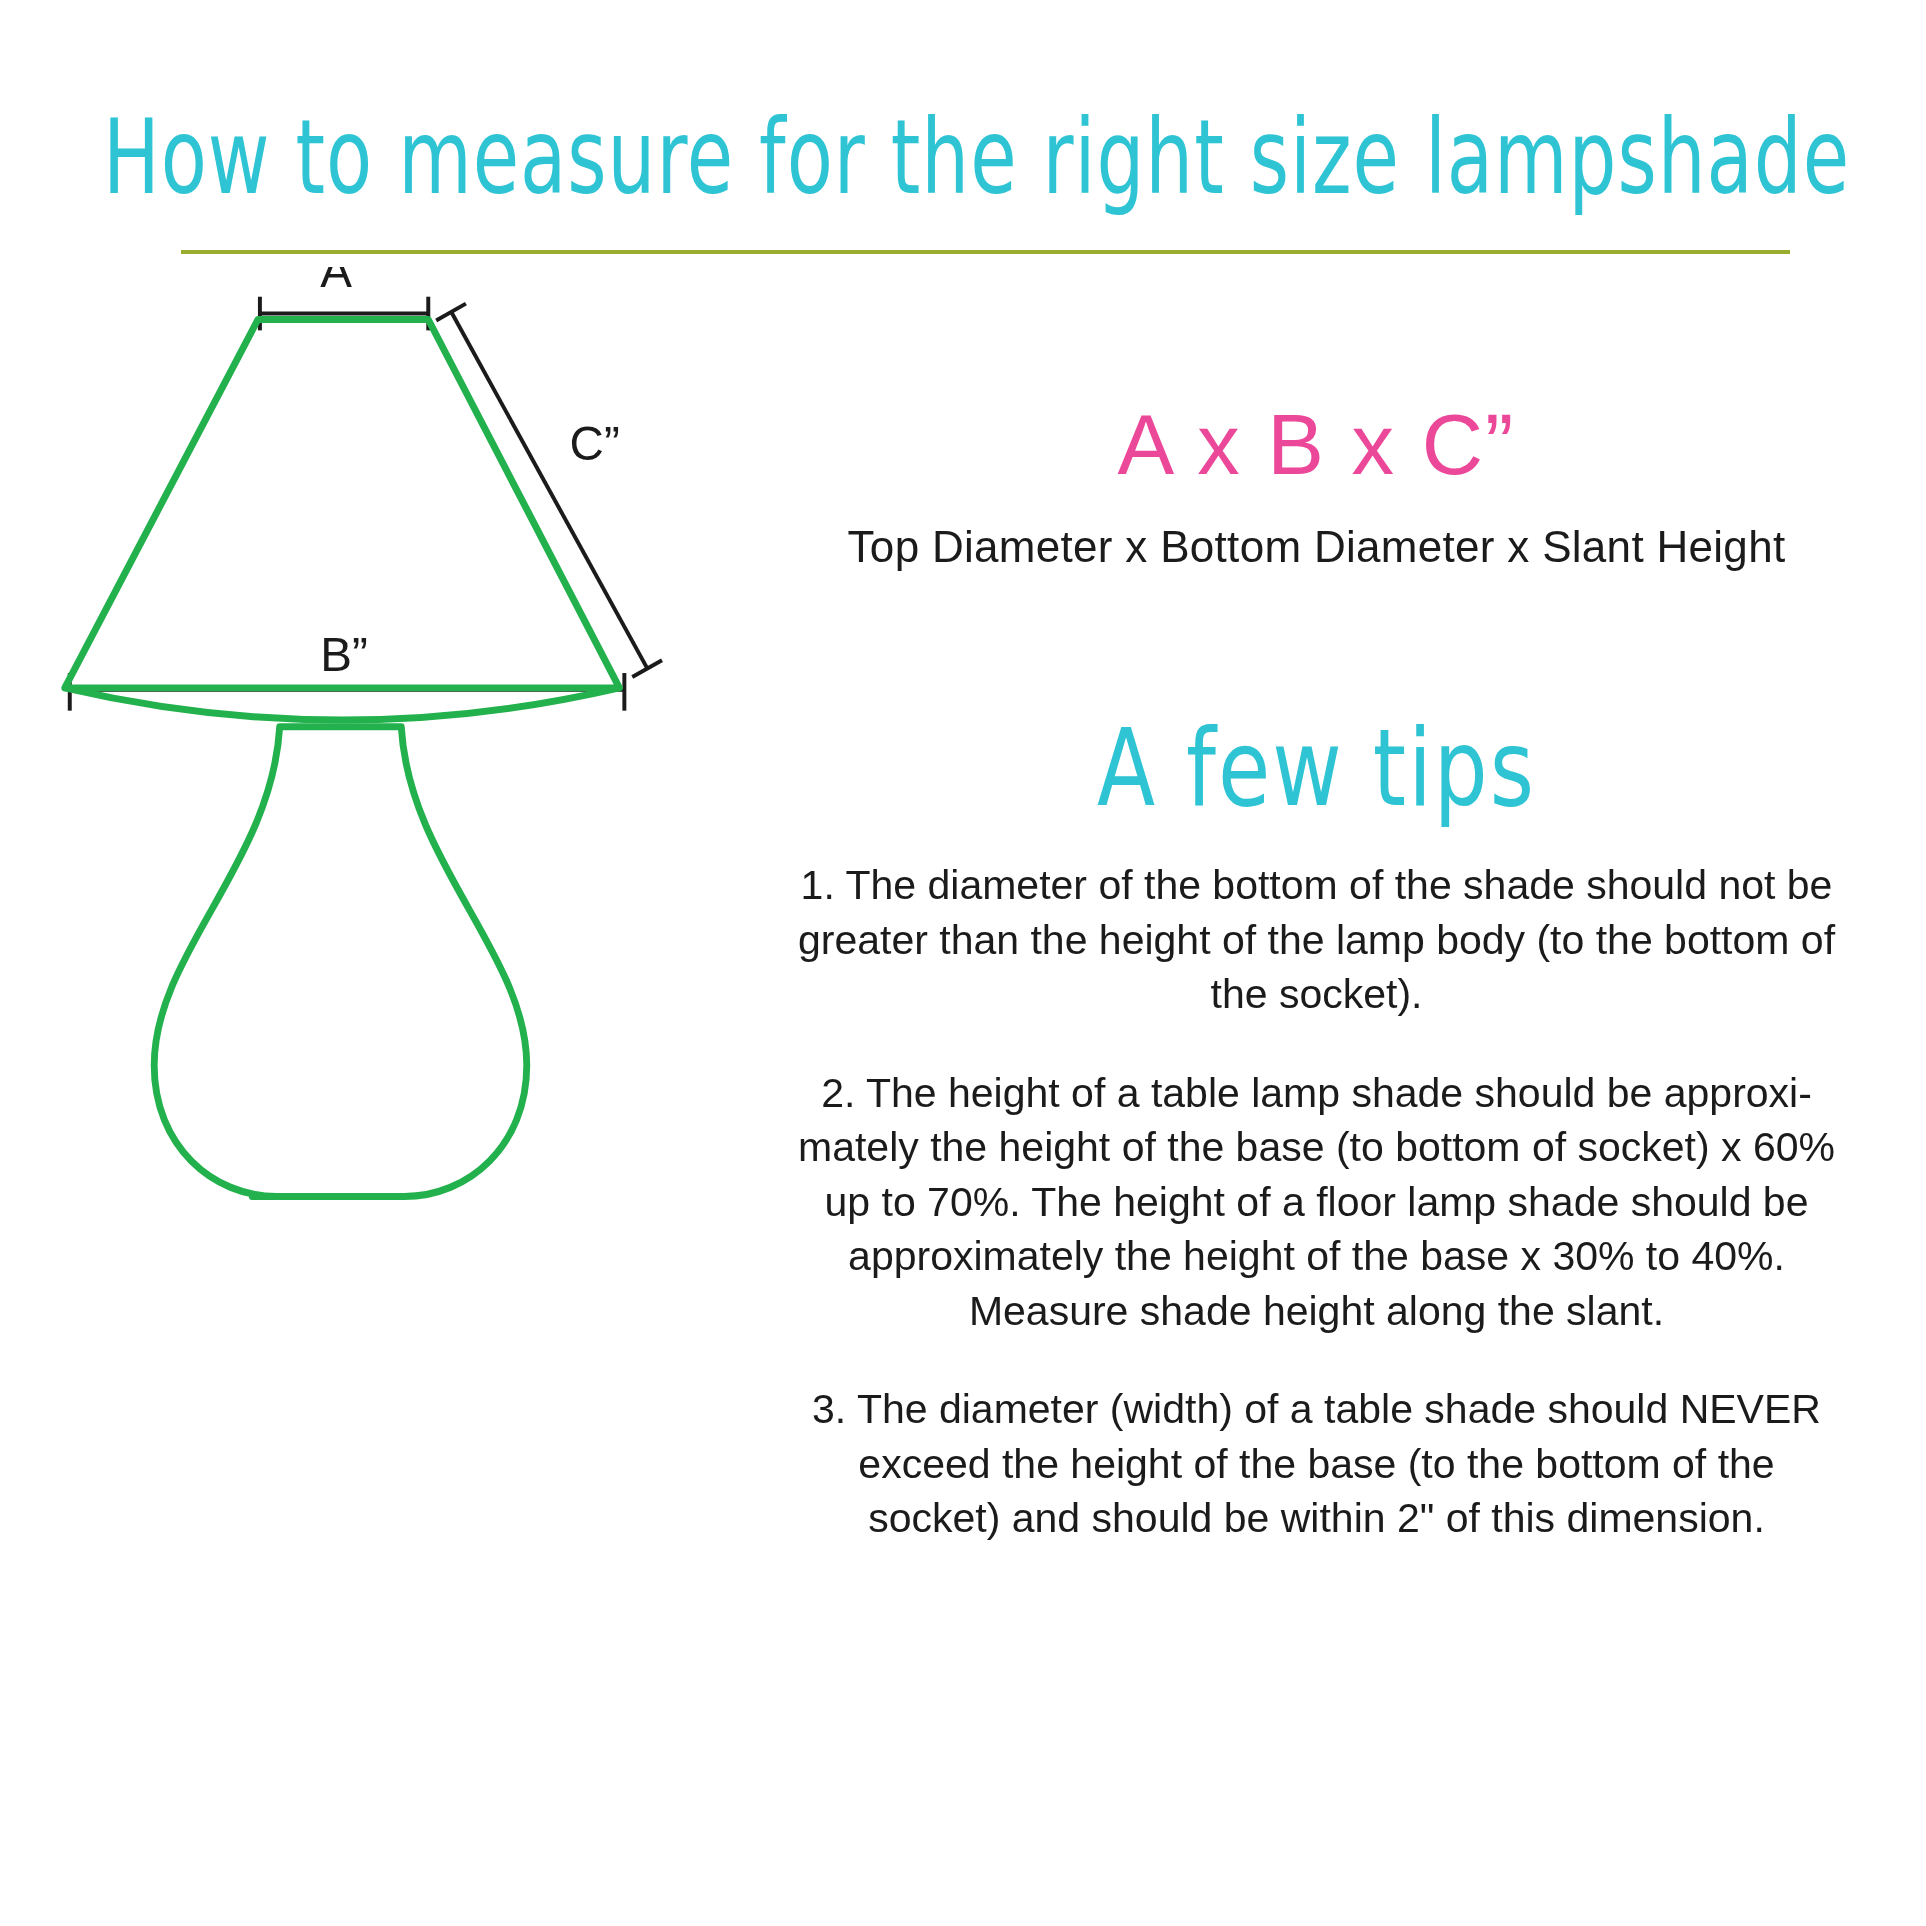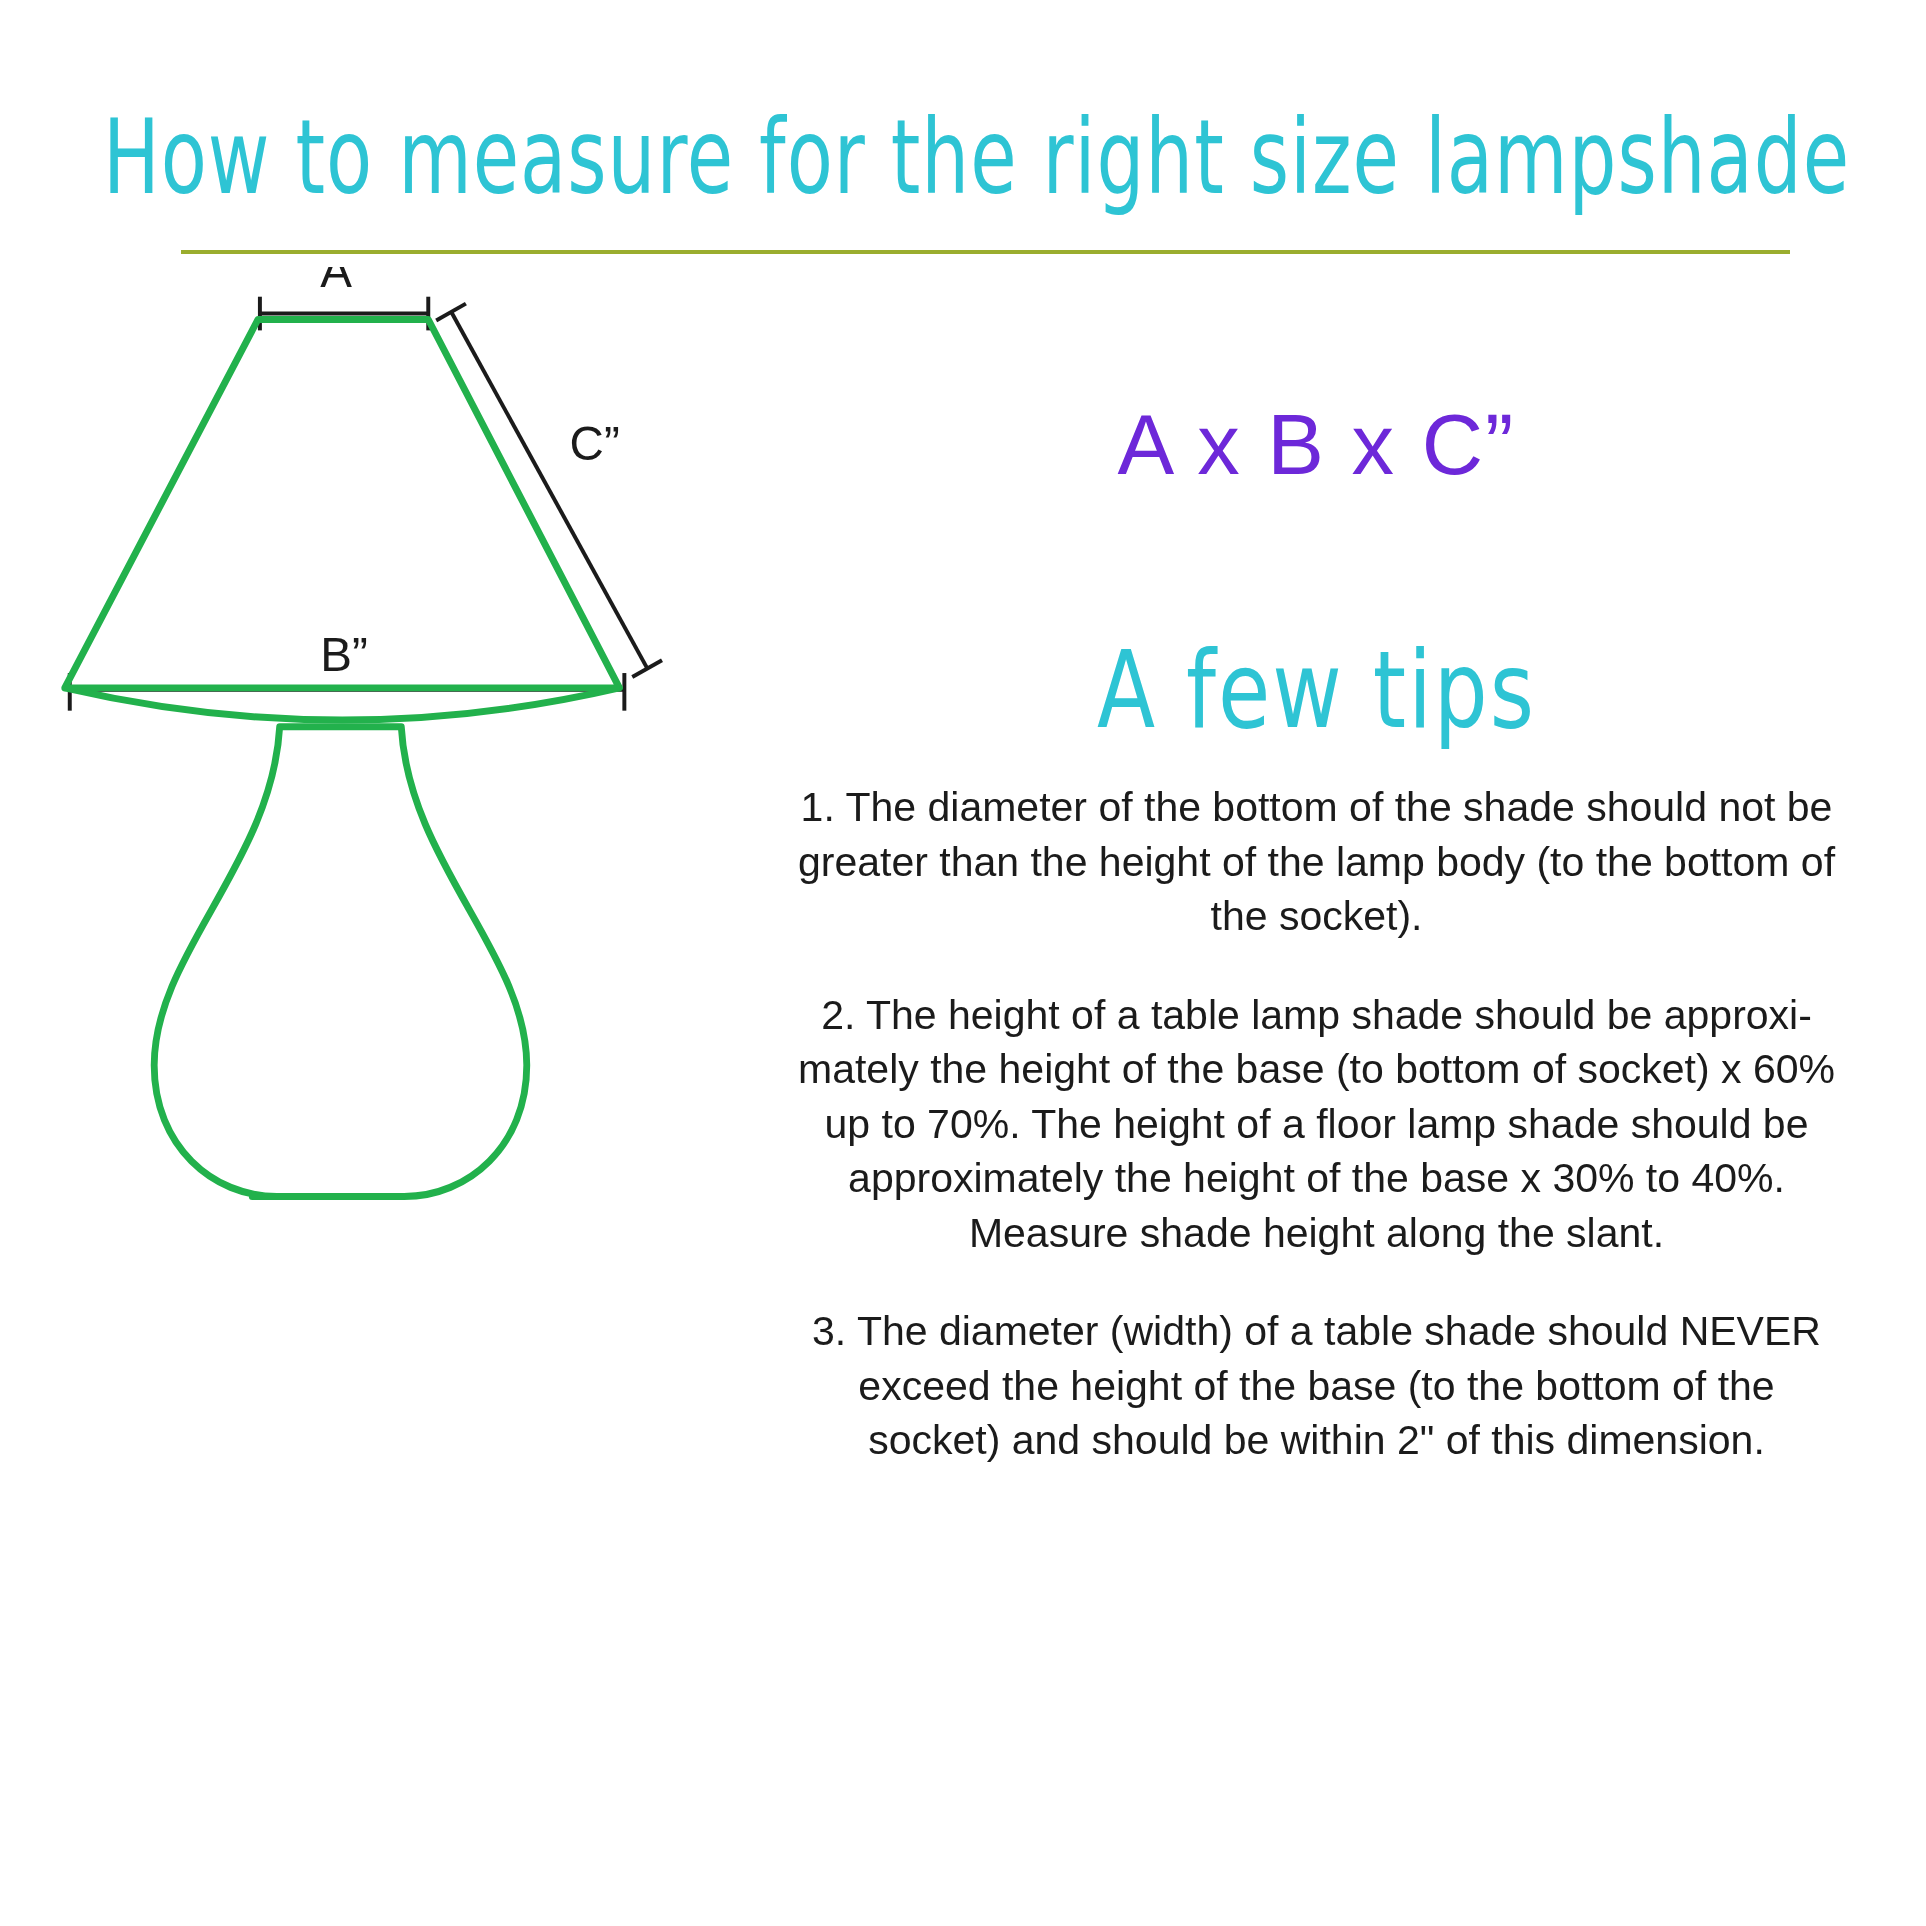--- a/index.html
+++ b/index.html
@@ -57,21 +57,21 @@
     position: absolute;
     top: 396px;
     left: 752px;
     width: 1129px;
     text-align: center;
   }
   .formula {
     font-family: "Liberation Sans", sans-serif;
     font-size: 85px;
     letter-spacing: 2px;
-    color: #6d28d9;
+    color: #ec4899;
     font-weight: 400;
     margin: 0 0 28px 0;
   }
   .formula-sub {
     font-size: 44px;
     color: #1b1b1b;
     font-weight: 400;
     margin: 0;
     letter-spacing: 0.3px;
   }
@@ -144,20 +144,21 @@
              Z" transform="translate(-58,-10) scale(0.99,1.02)" fill="none" stroke="#22b14c" stroke-width="7" stroke-linejoin="round"></path>
 
     <text x="307" y="20" font-family="Liberation Sans, sans-serif" font-size="48" fill="#1b1b1b" text-anchor="middle">A”</text>
     <text x="307" y="408" font-family="Liberation Sans, sans-serif" font-size="48" fill="#1b1b1b" text-anchor="middle">B”</text>
     <text x="560" y="195" font-family="Liberation Sans, sans-serif" font-size="48" fill="#1b1b1b" text-anchor="middle">C”</text>
   </svg>
 </div>
 
 <div class="right-col">
   <div class="formula">A x B x C”</div>
+  <div class="formula-sub">Top Diameter x Bottom Diameter x Slant Height</div>
 
   <div class="tips-heading">A few tips</div>
 
   <p class="tip">1. The diameter of the bottom of the shade should not be greater than the height of the lamp body (to the bottom of the socket).</p>
   <p class="tip">2. The height of a table lamp shade should be approxi-mately the height of the base (to bottom of socket) x 60% up to 70%. The height of a floor lamp shade should be approximately the height of the base x 30% to 40%. Measure shade height along the slant.</p>
   <p class="tip tip-narrow">3. The diameter (width) of a table shade should NEVER exceed the height of the base (to the bottom of the socket) and should be within 2" of this dimension.</p>
 </div>
 
 
 </body></html>

